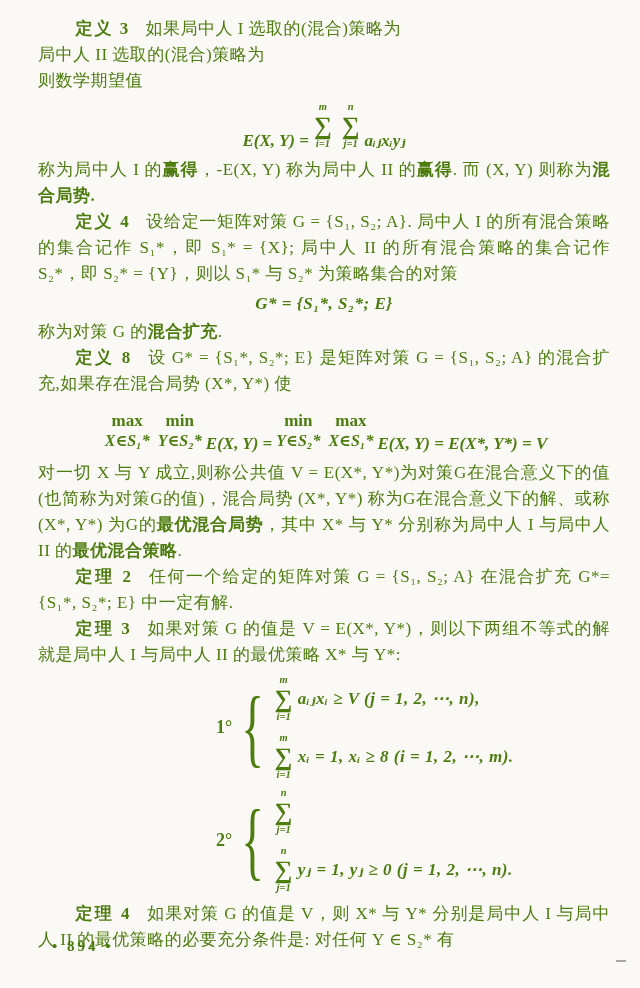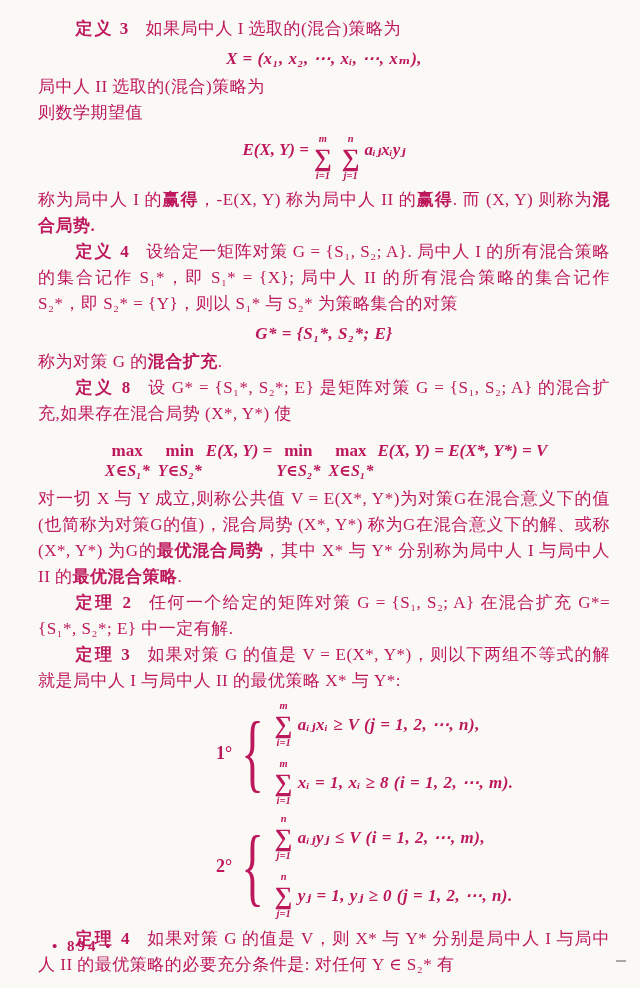--- a/index.html
+++ b/index.html
@@ -1,21 +1,21 @@
 <!DOCTYPE html>
 <html><head>
 <meta charset="utf-8">
 <style>
   * { margin:0; padding:0; box-sizing:border-box; }
   html,body { background:#e9e7e2; }
   .page {
     position:relative;
     width:640px; height:988px;
     background:#faf9f6;
-    color:#be185d;
+    color:#4d7c0f;
     font-family:"Liberation Serif","DejaVu Serif",serif;
     padding:16px 30px 0 38px;
     overflow:hidden;
   }
   p.line {
     font-size:17px;
     line-height:26px;
     text-align:justify;
     letter-spacing:0.5px;
   }
@@ -25,21 +25,21 @@
   .formula {
     text-align:center;
     font-size:17px;
     font-style:italic;
     font-weight:bold;
     margin:4px 0 2px 0;
     line-height:26px;
     letter-spacing:0.5px;
   }
   .display { display:flex; justify-content:center; align-items:flex-start; margin:7px 0 5px 0; }
-  .display .math { font-style:italic; font-weight:bold; font-size:17px; line-height:22px; padding-top:6px; }
+  .display .math { font-style:italic; font-weight:bold; font-size:17px; line-height:22px; padding-top:6px;margin-top:23px; }
   .sum {
     display:inline-flex; flex-direction:column; align-items:center;
     margin:0 5px; font-style:normal; vertical-align:middle;
   }
   .sum .sigma { font-size:25px; line-height:1.0; font-weight:bold; font-style:normal; }
   .sum .lim { font-size:10.5px; line-height:1.15; font-style:italic; font-weight:bold; letter-spacing:0; }
   .underop { display:inline-flex; flex-direction:column; align-items:center; margin:0 4px;text-align:right; }
   .underop .op { font-size:17px; line-height:22px; font-style:normal; font-weight:bold; padding-top:6px; }
   .underop .opsub { font-size:16px; line-height:1.15; font-style:italic; font-weight:bold; }
   .system { display:flex; align-items:center; margin:6px 0 6px 178px; }
@@ -53,21 +53,20 @@
   }
   .mark { position:absolute; right:14px; bottom:26px; width:10px; height:2px; background:#555; opacity:.5; }
 </style>
 </head>
 <body>
 
 <div class="page">
 
   <p class="line indent"><span class="lbl">定义 3</span><span>如果局中人 I 选取的(混合)策略为</span></p>
 
-  <div class="formula">X = (x₁, x₂, ⋯, xᵢ, ⋯, xₘ),</div>
 
   <p class="line">局中人 II 选取的(混合)策略为</p>
 
 
   <p class="line">则数学期望值</p>
 
   <div class="display">
     <span class="math">E(X, Y) =</span>
     <span class="sum">
         <span class="lim">m</span>
@@ -145,21 +144,20 @@
   <div class="system">
     <span class="sys-label">2°</span>
     <span class="brace">{</span>
     <div class="rows">
       <div class="srow">
         <span class="sum">
             <span class="lim">n</span>
             <span class="sigma">∑</span>
             <span class="lim">j=1</span>
           </span>
-        <span>aᵢⱼyⱼ ≤ V  (i = 1, 2, ⋯, m),</span>
       </div>
       <div class="srow">
         <span class="sum">
             <span class="lim">n</span>
             <span class="sigma">∑</span>
             <span class="lim">j=1</span>
           </span>
         <span>yⱼ = 1, yⱼ ≥ 0 (j = 1, 2, ⋯, n).</span>
       </div>
     </div>

